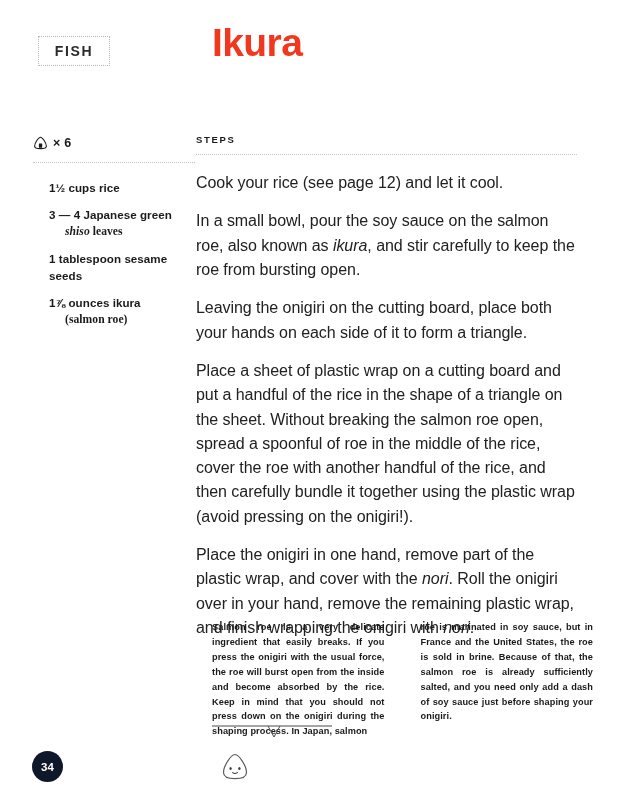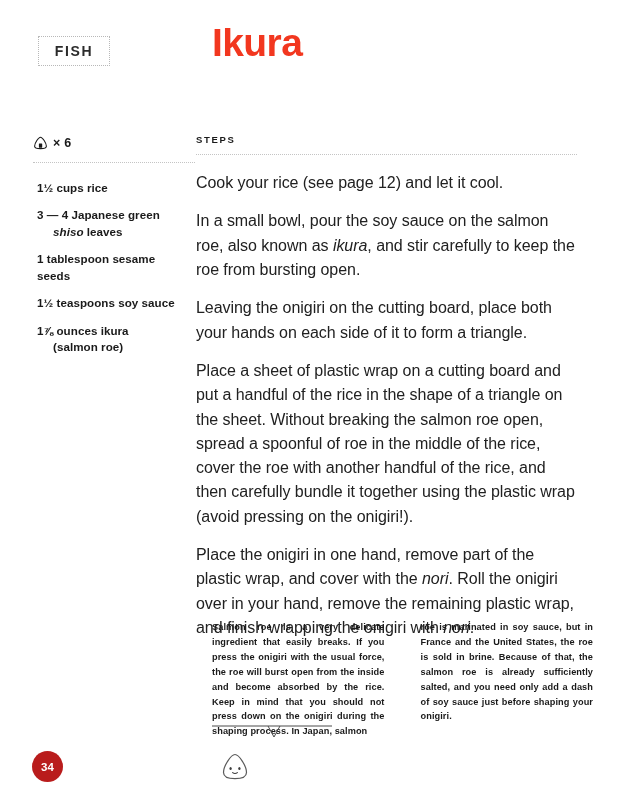--- a/index.html
+++ b/index.html
@@ -75,36 +75,37 @@
     font-weight: 700;
     color: #1a1a1a;
     letter-spacing: 0.2px;
   }
   .dotted-rule {
     margin-top: 10px;
     border-top: 1px dotted #c4c4c4;
     height: 0;
   }
   .ingredient-list {
-    margin: 4px;
+    margin: 16px;
     padding: 0;
     list-style: none;
     margin-top: 17px;
   }
   .ingredient-list li {
     font-size: 11.6px;
     font-weight: 700;
     line-height: 1.42;
     color: #1a1a1a;
     margin-bottom: 11px;
     letter-spacing: 0.05px;
   }
   .ingredient-list li .cont {
     display: block;
     padding-left: 16px;
+    font-family: Liberation Serif, serif;
   }
   .ingredient-list li em {
     font-style: italic;
   }
 
   
   .right-col {
     position: absolute;
     left: 196px;
     top: 134px;
@@ -173,21 +174,21 @@
   }
 
   
   .page-number {
     position: absolute;
     left: 32px;
     top: 751px;
     width: 31px;
     height: 31px;
     border-radius: 50%;
-    background: #b91c1c;
+    background: #0f172a;
     color: #ffffff;
     display: flex;
     align-items: center;
     justify-content: center;
     font-size: 11.5px;
     font-weight: 700;
   }
 </style>
 </head>
 <body>
@@ -214,23 +215,20 @@
     <ul class="ingredient-list">
       <li>
         <span>1½ cups rice</span>
       </li>
       <li>
         <span>3 — 4 Japanese green</span>
         <span class="cont"><em>shiso</em><span> leaves</span></span>
       </li>
       <li>
         <span>1 tablespoon sesame seeds</span>
-      </li>
-      <li>
-        <span>1½ teaspoons soy sauce</span>
       </li>
       <li>
         <span>1⅞ ounces ikura</span>
         <span class="cont">(salmon roe)</span>
       </li>
     </ul>
   </div>
 
   <div class="right-col">
     <div class="steps-heading">STEPS</div>

